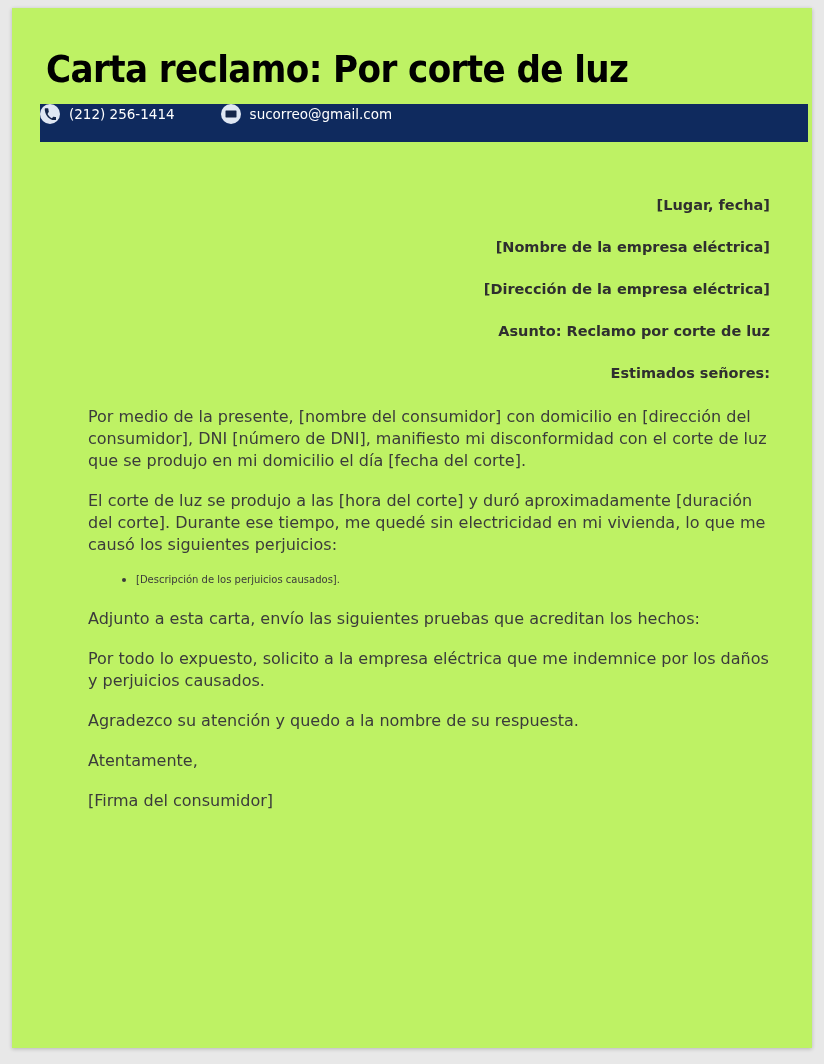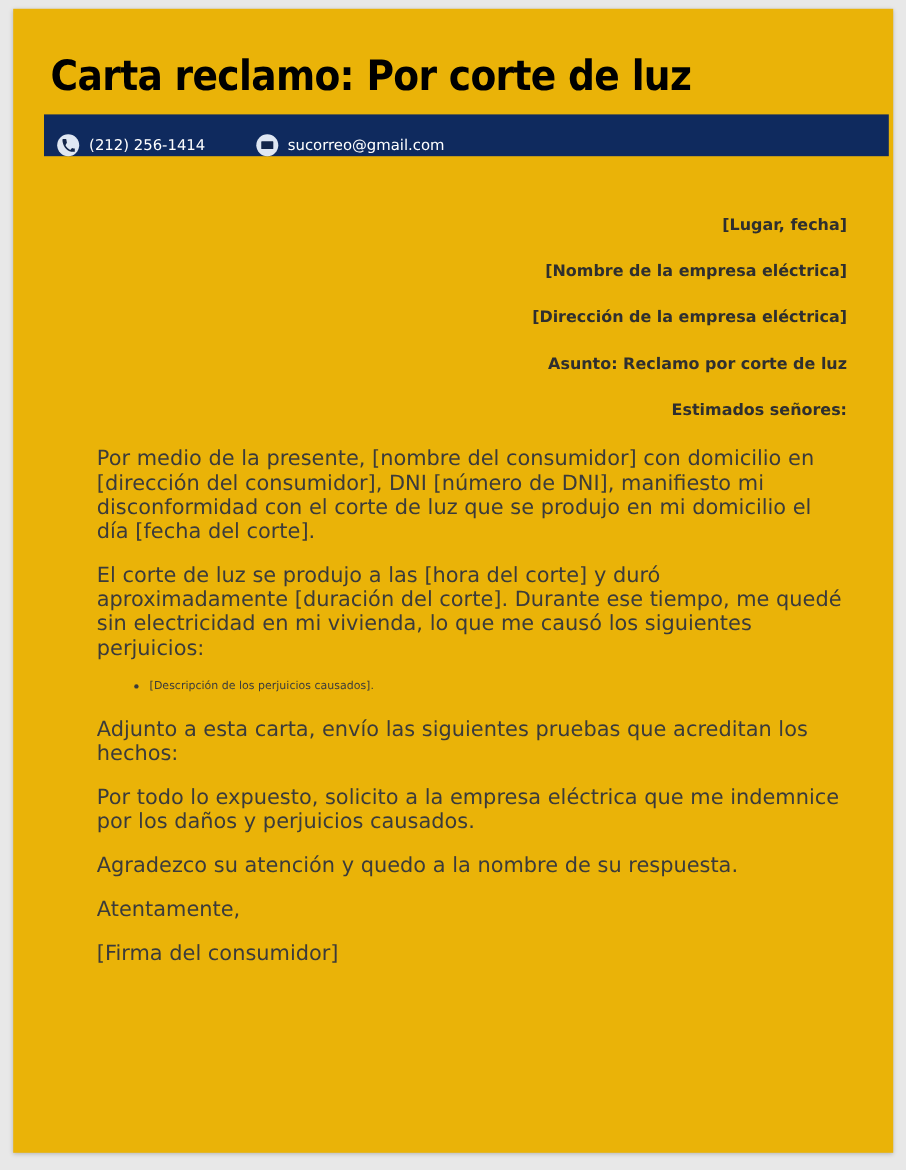--- a/index.html
+++ b/index.html
@@ -13,21 +13,21 @@
     font-family: "Liberation Sans", sans-serif;
     overflow: hidden;
   }
 
   #page {
     position: absolute;
     left: 12px;
     top: 8px;
     width: 800px;
     height: 1040px;
-    background: #eab308;
+    background: #bef264;
     box-shadow: 0 1px 4px rgba(0,0,0,0.22);
     overflow: hidden;
   }
 
   
   .doc-title {
     position: absolute;
     left: 34px;
     top: 36px;
     margin: 0;
@@ -43,22 +43,21 @@
 
   
   .contact-bar {
     position: absolute;
     left: 28px;
     top: 96px;
     width: 768px;
     height: 38px;
     background: #0f2a5e;
     display: flex;
-    align-items: flex-end;
-    padding-left: 12px;
+    align-items: flex-start;
     box-sizing: border-box;
   }
   .contact-item {
     display: flex;
     align-items: center;
     margin-right: 46px;
   }
   .contact-icon {
     width: 20px;
     height: 20px;
@@ -90,21 +89,21 @@
     margin: 0 0 23px 0;
     font-size: 14.5px;
     line-height: 19px;
     font-weight: bold;
     color: #2f2f2f;
     font-family: "DejaVu Sans", sans-serif;
     text-align: right;
   }
   .para {
     margin: 0 0 18px 0;
-    font-size: 19px;
+    font-size: 16px;
     line-height: 22px;
     color: #3b3b3b;
     font-family: "DejaVu Sans", sans-serif;
   }
   .para.tight { margin-bottom: 13px; }
 
   ul.bullets {
     margin: 0 0 17px 0;
     padding: 0 0 0 48px;
     list-style: none;

